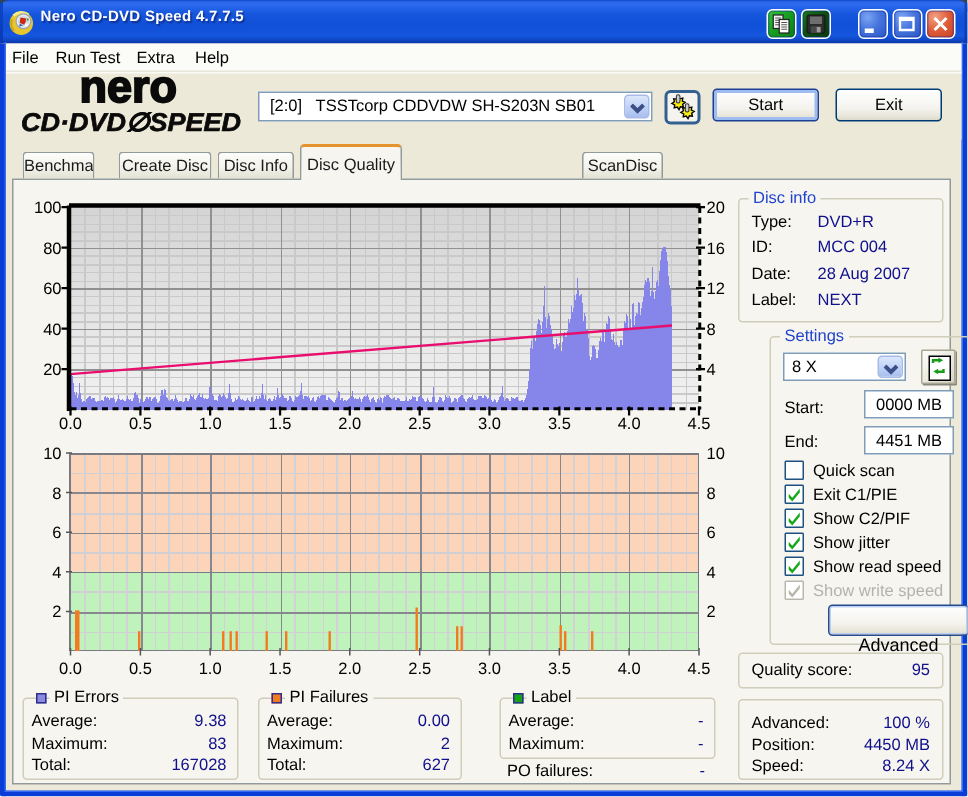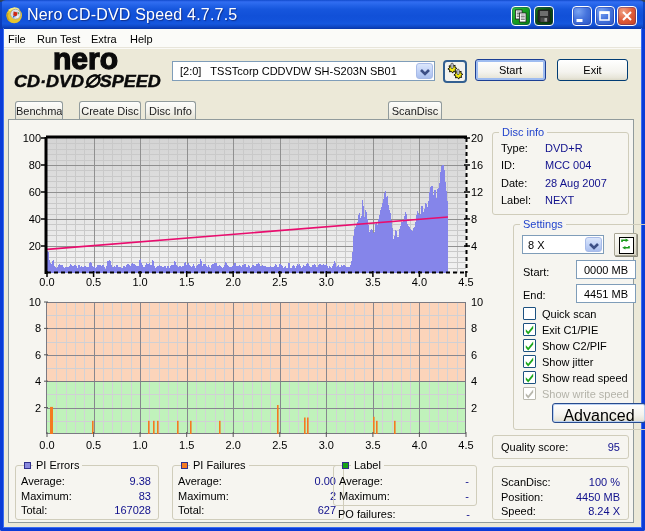--- a/index.html
+++ b/index.html
@@ -1,21 +1,21 @@
 <!DOCTYPE html>
 <html><head><meta charset="utf-8">
 <style>
 *{margin:0;padding:0;box-sizing:border-box}
 html,body{width:645px;height:531px;overflow:hidden}
 body{font-family:"Liberation Sans",sans-serif;font-size:11px;position:relative;background:#ece9d8}
 .abs{position:absolute}
 #frame{position:absolute;left:0;top:29px;right:0;bottom:0;border:4px solid #0a3cd7;border-top:none;border-radius:0 0 2px 2px}
 #titlebar{position:absolute;left:0;top:0;width:645px;height:29px;border-radius:6px 6px 0 0;
  background:linear-gradient(180deg,#0d47c8 0%,#2a63e8 4%,#2f6cf0 9%,#2463e8 18%,#1656dd 32%,#1150d8 55%,#1252da 70%,#1557de 82%,#0f47c4 92%,#0a3cb4 97%,#0a38a6 100%)}
-#title-text{position:absolute;left:27px;top:6px;color:#fff;font-size:16px;font-weight:normal;letter-spacing:0.2px;text-shadow:1px 1px 1px #10308c}
+#title-text{position:absolute;left:27px;top:6px;color:#fff;font-size:10px;font-weight:bold;letter-spacing:0.2px;text-shadow:1px 1px 1px #10308c}
 .tbtn{position:absolute;top:6px;width:20px;height:20px;border:1px solid #fff;border-radius:4px;box-shadow:0 0 0 1px rgba(20,40,150,.35) inset}
 #menubar{position:absolute;left:4px;top:29px;width:637px;height:19px;background:#fbfbf8;border-bottom:1px solid #e8e5da}
 
 #toolbar{position:absolute;left:4px;top:48px;width:637px;height:45px;background:#ece9d8;border-top:1px solid #fbfaf6}
 #logo1{position:absolute;left:53px;top:42px;width:130px;font-weight:bold;font-size:30px;color:#0a0a0a;letter-spacing:0px;-webkit-text-stroke:1.3px #0a0a0a}
 #logo2{position:absolute;left:14px;top:71px;font-weight:bold;font-style:italic;font-size:18px;letter-spacing:0px;color:#0a0a0a;white-space:nowrap;transform:scaleY(0.95);transform-origin:top left;-webkit-text-stroke:0.5px #0a0a0a}
 .fld{position:absolute;border:1px solid #7f9db9;background:#fff}
 .xpbtn{position:absolute;border:1px solid #003c74;border-radius:3px;background:linear-gradient(180deg,#ffffff 0%,#f4f3ee 60%,#e8e6da 88%,#dcd9c8 100%);text-align:center;color:#000}
 .combo-arrow{position:absolute;right:1px;top:1px;bottom:1px;width:17px;border-radius:3px;border:1px solid #aabcе6;
  background:linear-gradient(180deg,#dce7fb 0%,#c2d3f7 50%,#aabfee 100%);border:1px solid #a8bbe8}
@@ -126,20 +126,21 @@
 
 <div class="xpbtn" style="left:475px;top:59px;width:71px;height:22px;box-shadow:0 0 0 2px #9ebcf0 inset;border-color:#1c3f94;padding-top:4px">Start</div>
 <div class="xpbtn" style="left:557px;top:59px;width:71px;height:22px;padding-top:4px">Exit</div>
 
 <div id="tabpage"></div>
 
 <div id="tabs">
  <div class="tab" style="left:7px;width:48px">Benchmark</div>
  <div class="tab" style="left:71px;width:62px">Create Disc</div>
  <div class="tab" style="left:137px;width:51px">Disc Info</div>
+ <div class="tab active" style="left:192px;width:68px;border-top:2px solid #e5932c">Disc Quality</div>
  <div class="tab" style="left:380px;width:54px">ScanDisc</div>
 </div>
 
 <div class="abs" style="left:0;top:0;width:645px;height:531px">
 <svg width="645" height="531" viewBox="0 0 645 531" style="position:absolute;left:0;top:0" font-family="Liberation Sans, sans-serif" font-size="11" fill="#000">
 <defs>
 <linearGradient id="pbg" x1="0" y1="0" x2="0" y2="1">
 <stop offset="0" stop-color="#d4d4d4"></stop>
           <stop offset="1" stop-color="#f2f2f2"></stop>
 </linearGradient>
@@ -222,21 +223,21 @@
 <div class="gbox" style="left:15px;top:465px;width:144px;height:55px">
  <div class="legend" style="left:8px;top:-4px;background:#8a8ade"></div>
  <div class="gcapb" style="left:17px">PI Errors</div>
  <div class="lbl" style="left:5px;top:9px">Average:</div>
     <div class="val" style="right:7px;top:9px">9.38</div>
  <div class="lbl" style="left:5px;top:24px">Maximum:</div>
     <div class="val" style="right:7px;top:24px">83</div>
  <div class="lbl" style="left:5px;top:38px">Total:</div>
     <div class="val" style="right:7px;top:38px">167028</div>
 </div>
-<div class="gbox" style="left:172px;top:465px;width:172px;height:55px">
+<div class="gbox" style="left:172px;top:465px;width:136px;height:55px">
  <div class="legend" style="left:8px;top:-4px;background:#f47a20"></div>
  <div class="gcapb" style="left:17px">PI Failures</div>
  <div class="lbl" style="left:5px;top:9px">Average:</div>
     <div class="val" style="right:7px;top:9px">0.00</div>
  <div class="lbl" style="left:5px;top:24px">Maximum:</div>
     <div class="val" style="right:7px;top:24px">2</div>
  <div class="lbl" style="left:5px;top:38px">Total:</div>
     <div class="val" style="right:7px;top:38px">627</div>
 </div>
 <div class="gbox" style="left:333px;top:465px;width:144px;height:41px">
@@ -311,28 +312,28 @@
         <path d="M1.8 5.2L4.2 7.8 9.2 1.6 9.2 4.4 4.2 10.4 1.8 7.8z" fill="#1ca81c"></path>
       </svg>
     </div>
     <div class="lbl" style="left:28px;top:147px">Show read speed</div>
  <div class="cb dis" style="left:9px;top:162px">
       <svg width="11" height="11" viewBox="0 0 11 11" style="position:absolute;left:0;top:0">
         <path d="M1.8 5.2L4.2 7.8 9.2 1.6 9.2 4.4 4.2 10.4 1.8 7.8z" fill="#b8b7ad"></path>
       </svg>
     </div>
     <div class="lbl" style="left:28px;top:163px;color:#b4b3a9">Show write speed</div>
- <div class="xpbtn" style="left:38px;top:178px;width:94px;height:20px;box-shadow:0 0 0 1px #b9d0f2 inset;border-color:#274b8d;padding-top:3px;font-size:16px">Advanced</div>
+ <div class="xpbtn" style="left:38px;top:178px;width:94px;height:20px;box-shadow:0 0 0 1px #b9d0f2 inset;border-color:#274b8d;padding-top:19px;font-size:12px">Advanced</div>
 </div>
 
 <div class="gbox" style="left:492px;top:435px;width:137px;height:24px">
  <div class="lbl" style="left:8px;top:5px">Quality score:</div>
     <div class="val" style="right:8px;top:5px">95</div>
 </div>
 
 <div class="gbox" style="left:492px;top:466px;width:137px;height:54px">
- <div class="lbl" style="left:8px;top:9px">ScanDisc:</div>
+ <div class="lbl" style="left:8px;top:9px">Advanced:</div>
     <div class="val" style="right:8px;top:9px">100 %</div>
  <div class="lbl" style="left:8px;top:24px">Position:</div>
     <div class="val" style="right:8px;top:24px">4450 MB</div>
  <div class="lbl" style="left:8px;top:38px">Speed:</div>
     <div class="val" style="right:8px;top:38px">8.24 X</div>
 </div>
 
 </body></html>

